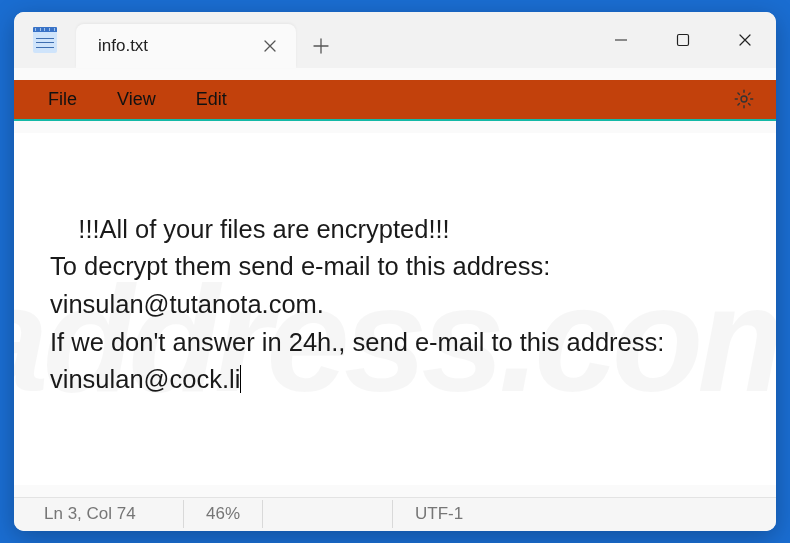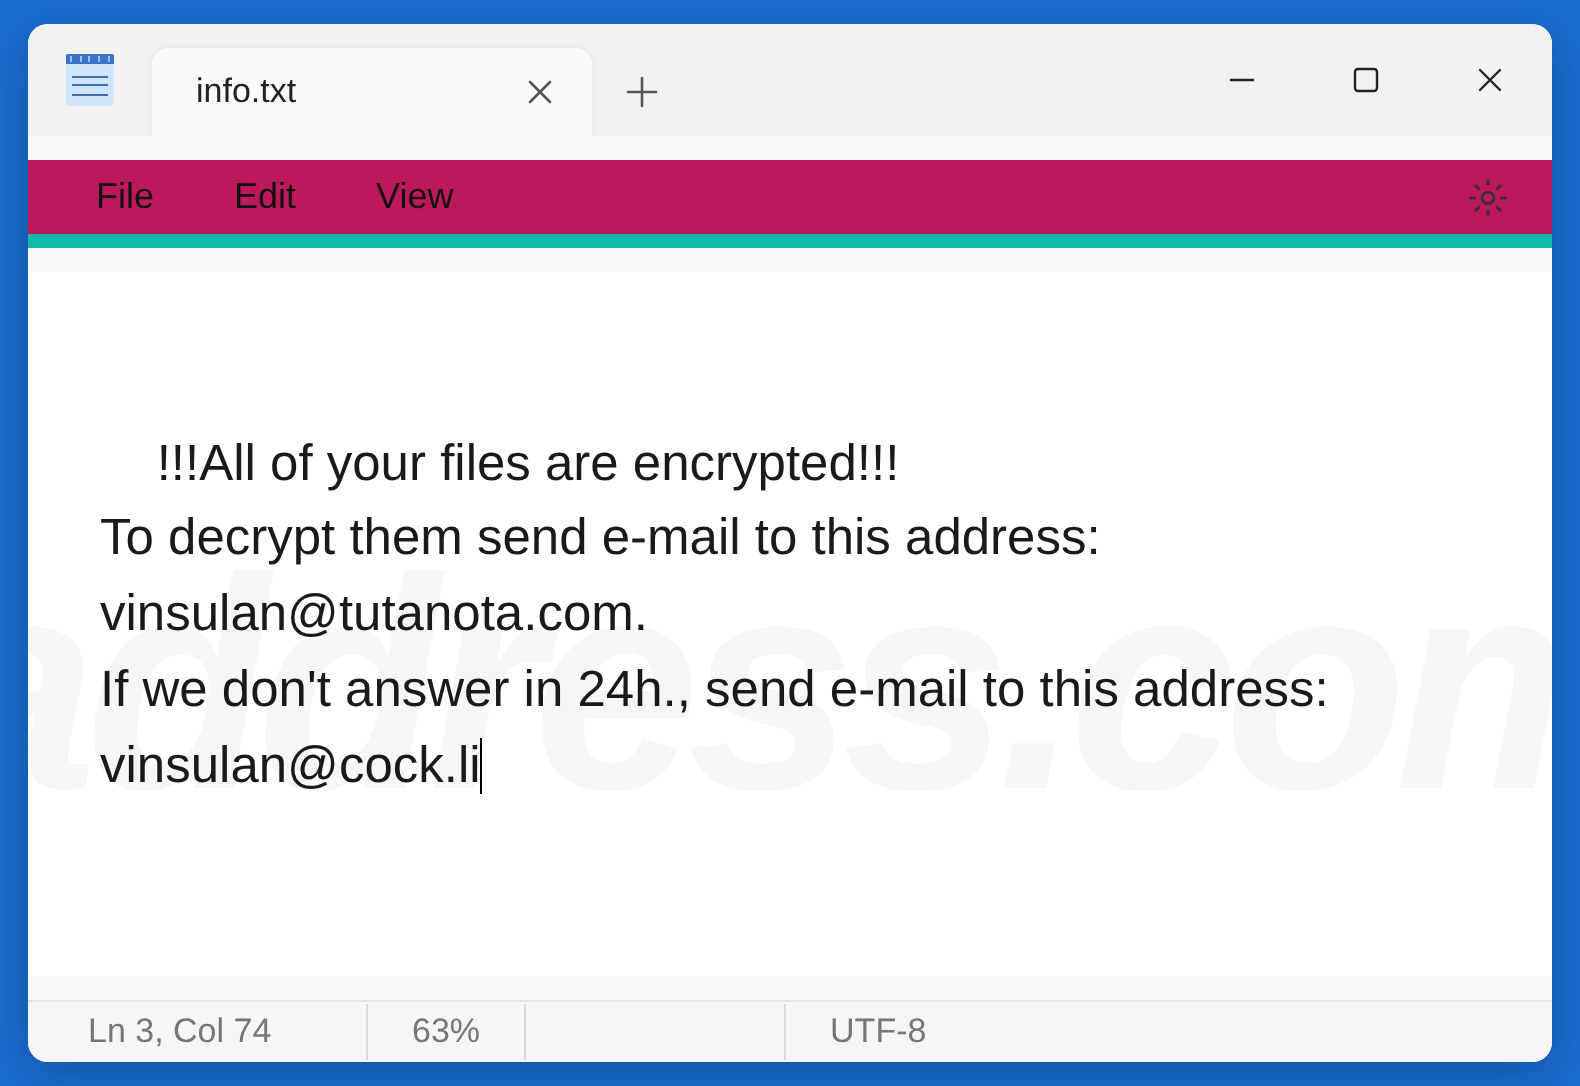--- a/index.html
+++ b/index.html
@@ -116,22 +116,22 @@
 .win-btn {
   width: 62px;
   height: 100%;
   display:flex;
   align-items:center;
   justify-content:center;
   color:#222;
 }
 .menubar {
   height: 52px;
-  background: #be185d;
-  border-bottom: 7px solid #14b8a6;
+  background: #c2410c;
+  border-bottom: 2px solid #14b8a6;
   display:flex;
   align-items:center;
   padding: 0 18px 0 14px;
   text-align: center;
 }
 .menu-item {
   font-size: 18px;
   color: #111;
   padding: 8px 20px;
 }
@@ -254,37 +254,37 @@
       <div class="win-btn">
         <svg width="14" height="14" viewBox="0 0 14 14">
             <path d="M2 2 L12 12 M12 2 L2 12" stroke="#222" stroke-width="1.2" stroke-linecap="round"></path>
           </svg>
       </div>
     </div>
   </div>
 
   <div class="menubar">
     <div class="menu-item">File</div>
+    <div class="menu-item">View</div>
     <div class="menu-item">Edit</div>
-    <div class="menu-item">View</div>
     <div class="settings-btn">
       <svg width="22" height="22" viewBox="0 0 24 24" fill="none" stroke="#333" stroke-width="1.6">
         <circle cx="12" cy="12" r="3.2"></circle>
         <path d="M12 2.5v2.2M12 19.3v2.2M21.5 12h-2.2M4.7 12H2.5M18.6 5.4l-1.6 1.6M7 17l-1.6 1.6M18.6 18.6L17 17M7 7 5.4 5.4" stroke-linecap="round"></path>
       </svg>
     </div>
   </div>
 
   <div class="editor">
     <span>!!!All of your files are encrypted!!!
 To decrypt them send e-mail to this address: vinsulan@tutanota.com.
 If we don't answer in 24h., send e-mail to this address: vinsulan@cock.li</span><span class="caret"></span>
     <div class="watermark">address.com</div>
   </div>
 
   <div class="statusbar">
     <div class="status-seg">Ln 3, Col 74</div>
-    <div class="status-seg">63%</div>
+    <div class="status-seg">46%</div>
     <div class="status-spacer"></div>
-    <div class="status-seg noborder">UTF-8</div>
+    <div class="status-seg noborder">UTF-1</div>
   </div>
 
 </div>
 
 </body></html>

